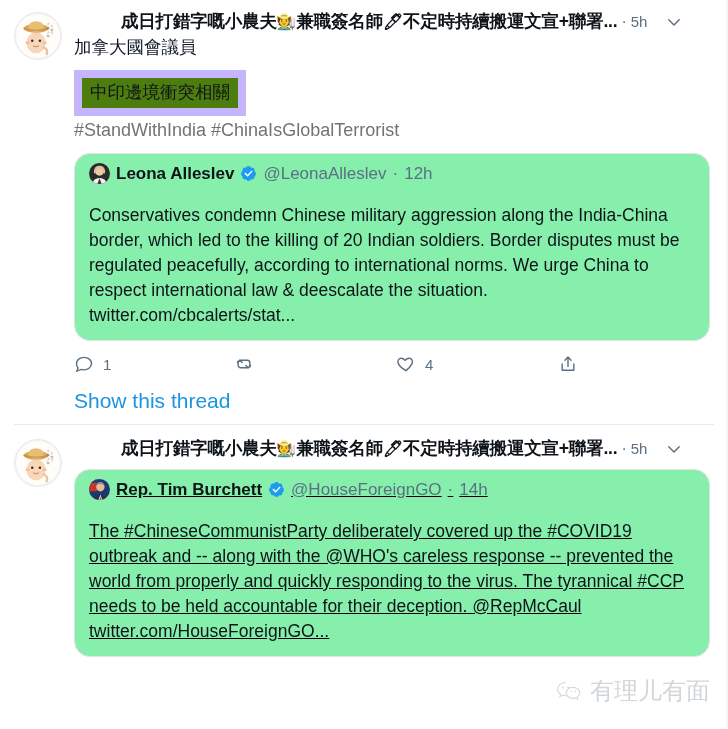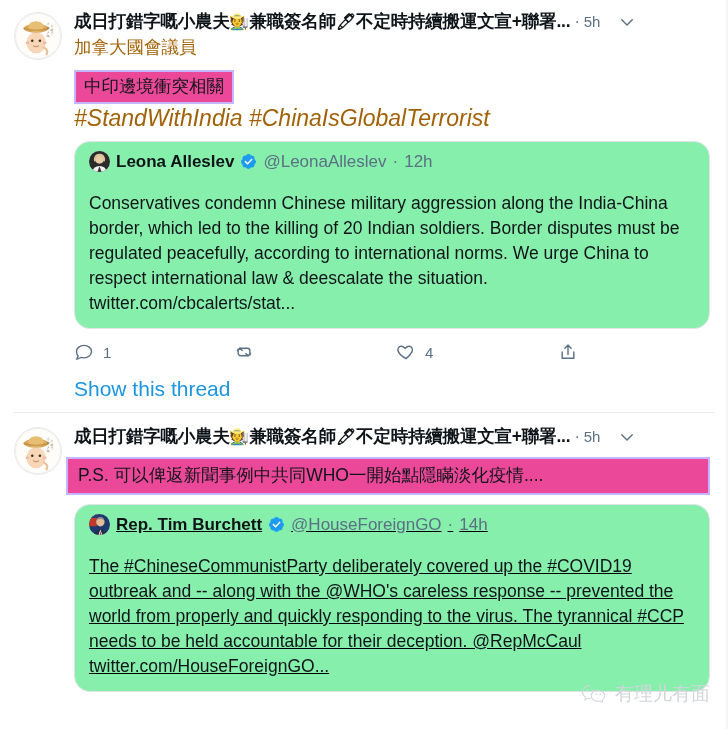--- a/index.html
+++ b/index.html
@@ -28,47 +28,47 @@
   .name-line {
     display: flex; align-items: center; gap: 0;
     white-space: nowrap; overflow: hidden;
     font-size: 17.5px; line-height: 22px;
   }
   .display-name {
     font-weight: bold; color: #0f1419;
     letter-spacing: -0.2px;
     overflow: hidden; text-overflow: clip;
     max-width: 545px;
+    margin-left: 47px;
   }
   .emoji { font-size: 16px; }
   .meta-dot { color:#5b7083; font-weight:400; margin:0 4px; font-size:16px; }
   .meta-time { color:#5b7083; font-weight:400; font-size:15px; }
   .chevron {
     margin-left: 18px; color:#5b7083; flex:0 0 auto;
     display:inline-flex; align-items:center;
   }
   .subtitle {
-    font-size: 17.5px; line-height: 26px; color:#a16207;
+    font-size: 17.5px; line-height: 26px; color:#0f172a;
     margin-top: 1px;
   }
 
   
   .redbox {
-    border: 2px solid #c4b5fd;
+    border: 8px solid #c4b5fd;
     display: inline-block;
     padding: 1px 8px 3px 8px;
-    background: #ec4899;
+    background: #4d7c0f;
   }
   .redbox.wide { display: block; }
   .hl-text { font-size: 17.5px; line-height: 26px; color:#0f1419; white-space: nowrap; }
 
   .hashtags {
-    font-size: 23px; line-height: 26px; color:#a16207;
+    font-size: 18px; line-height: 26px; color:#737373;
     margin-top: 1px;
-    font-style: italic;
   }
 
   
   .quote-card {
     border: 1px solid #dfe3e6;
     border-radius: 16px;
     padding: 9px 14px 12px 14px;
     margin-top: 10px;
     background: #86efac;
   }
@@ -110,21 +110,21 @@
 
   .divider {
     height: 1px; background: #e6ecf0; width: 100%;
     margin-top: 12px;
   }
 
   
   .watermark {
     position: absolute; right: 18px; bottom: 22px;
     display: flex; align-items: center; gap: 8px;
-    color: #d2d6da; font-size: 19px;
+    color: #d2d6da; font-size: 24px;
     font-family: "DejaVu Sans", sans-serif;
   }
   .watermark svg { display:block; }
 
   .edge-shadow {
     position:absolute; top:0; right:0; width:3px; height:100%;
     background: linear-gradient(to right, rgba(0,0,0,0.00), rgba(0,0,0,0.05));
   }
 </style>
 </head>
@@ -289,25 +289,20 @@
           <span class="meta-dot">·</span>
           <span class="meta-time">5h</span>
           <span class="chevron">
             <svg width="18" height="18" viewBox="0 0 24 24">
                 <path d="M5 9l7 7 7-7" fill="none" stroke="#5b7083" stroke-width="1.9" stroke-linecap="round" stroke-linejoin="round"></path>
               </svg>
           </span>
         </div>
 
 
-        <div style="margin-top:9px; margin-left:-8px;">
-          <span class="redbox wide" style="padding:3px 10px 5px 10px;">
-            <span class="hl-text">P.S. 可以俾返新聞事例中共同WHO一開始點隱瞞淡化疫情....</span>
-          </span>
-        </div>
 
         <div class="quote-card" style="margin-top:9px;text-decoration:underline;">
           <div class="quote-head">
             <span class="quote-avatar">
               <svg viewBox="0 0 24 24">
                 <rect width="24" height="24" fill="#1c3a6e"></rect>
                 <rect x="0" y="0" width="9" height="14" fill="#c0392b"></rect>
                 <rect x="0" y="0" width="9" height="4.5" fill="#23407a"></rect>
                 <ellipse cx="13" cy="9" rx="4.8" ry="5.2" fill="#e8bc96"></ellipse>
                 <path d="M8.2 8.4 q1-5 4.8-5 t4.8 5 q-1.2-2.6-4.8-2.6 T8.2 8.4z" fill="#8a8d92"></path>

